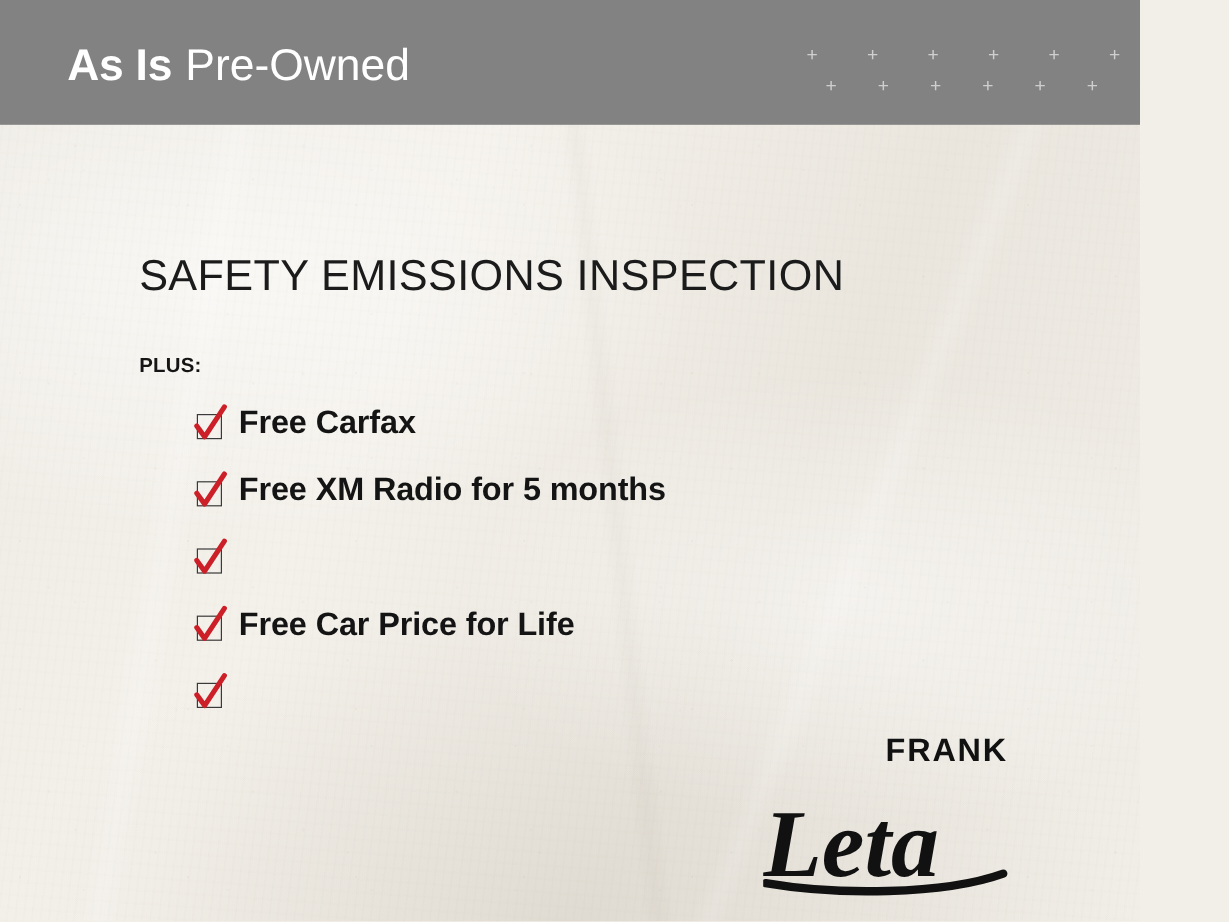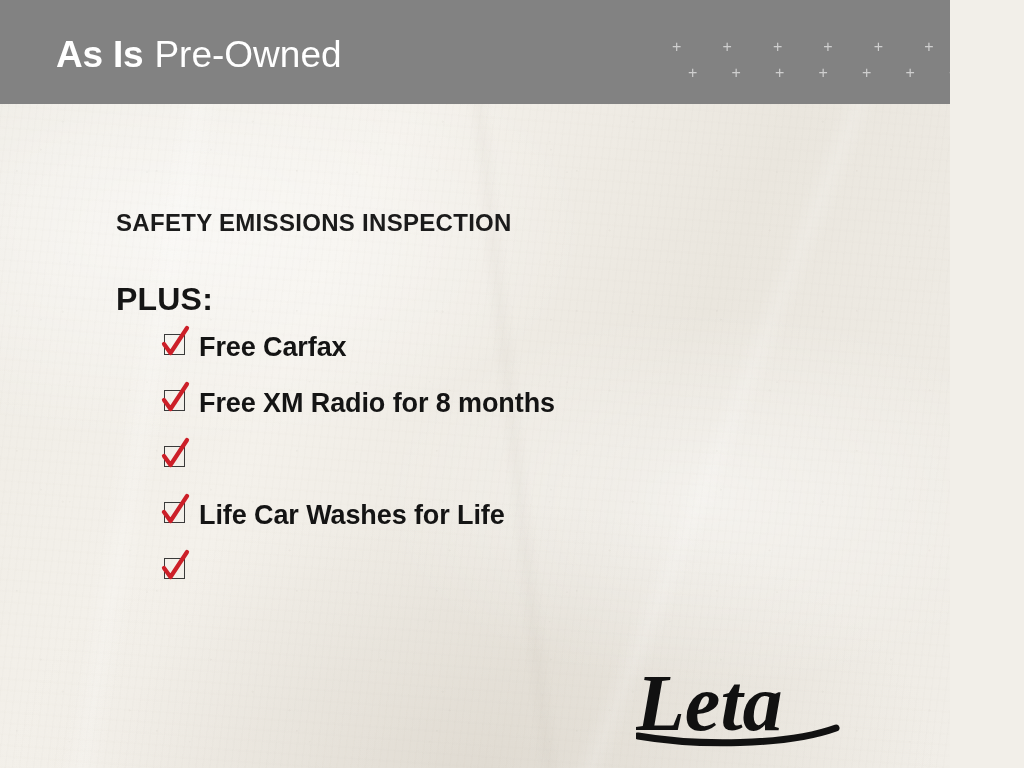--- a/index.html
+++ b/index.html
@@ -116,45 +116,45 @@
 
   
   .content {
     position: absolute;
     left: 116px;
     top: 210px;
     width: 780px;
   }
   .heading-safety {
     font-family: "Liberation Sans", sans-serif;
-    font-size: 24px;
-    font-weight: bold;
+    font-size: 36px;
+    font-weight: normal;
     color: #1b1b1b;
     letter-spacing: 0.3px;
     margin: 0 0 46px 0;
     line-height: 1.1;
   }
   .heading-plus {
     font-family: "Liberation Sans", sans-serif;
-    font-size: 32px;
+    font-size: 17px;
     font-weight: bold;
     color: #151515;
     letter-spacing: 0.2px;
     margin: 14px 0 16px 0;
     line-height: 1.1;
   }
 
   .checklist {
     list-style: none;
     margin: 0;
     padding: 0 0 0 20px;
   }
   .check-item {
     display: flex;
-    align-items: flex-start;
+    align-items: flex-end;
     margin-bottom: 20px;
     height: 36px;
     padding-left: 28px;
   }
   .checkbox {
     position: relative;
     width: 21px;
     height: 21px;
     border: 1.6px solid #3a3a3a;
     box-sizing: border-box;
@@ -256,48 +256,49 @@
           </svg>
         </span>
         <span class="check-label">Free Carfax</span>
       </li>
       <li class="check-item">
         <span class="checkbox">
           <svg width="30" height="34" viewBox="0 0 30 34">
             <path d="M3 18 L9.5 27 L26 2" fill="none" stroke="#cc1f28" stroke-width="4.2" stroke-linecap="round" stroke-linejoin="round"></path>
           </svg>
         </span>
-        <span class="check-label">Free XM Radio for 8 months</span>
-      </li>
-      <li class="check-item">
-        <span class="checkbox">
-          <svg width="30" height="34" viewBox="0 0 30 34">
-            <path d="M3 18 L9.5 27 L26 2" fill="none" stroke="#cc1f28" stroke-width="4.2" stroke-linecap="round" stroke-linejoin="round"></path>
-          </svg>
-        </span>
-      </li>
-      <li class="check-item">
-        <span class="checkbox">
-          <svg width="30" height="34" viewBox="0 0 30 34">
-            <path d="M3 18 L9.5 27 L26 2" fill="none" stroke="#cc1f28" stroke-width="4.2" stroke-linecap="round" stroke-linejoin="round"></path>
-          </svg>
-        </span>
-        <span class="check-label">Life Car Washes for Life</span>
+        <span class="check-label">Free XM Radio for 5 months</span>
+      </li>
+      <li class="check-item">
+        <span class="checkbox">
+          <svg width="30" height="34" viewBox="0 0 30 34">
+            <path d="M3 18 L9.5 27 L26 2" fill="none" stroke="#cc1f28" stroke-width="4.2" stroke-linecap="round" stroke-linejoin="round"></path>
+          </svg>
+        </span>
+      </li>
+      <li class="check-item">
+        <span class="checkbox">
+          <svg width="30" height="34" viewBox="0 0 30 34">
+            <path d="M3 18 L9.5 27 L26 2" fill="none" stroke="#cc1f28" stroke-width="4.2" stroke-linecap="round" stroke-linejoin="round"></path>
+          </svg>
+        </span>
+        <span class="check-label">Free Car Price for Life</span>
       </li>
       <li class="check-item">
         <span class="checkbox">
           <svg width="30" height="34" viewBox="0 0 30 34">
             <path d="M3 18 L9.5 27 L26 2" fill="none" stroke="#cc1f28" stroke-width="4.2" stroke-linecap="round" stroke-linejoin="round"></path>
           </svg>
         </span>
       </li>
     </ul>
   </div>
 
   <div class="logo">
+    <div class="logo-frank">FRANK</div>
     <div class="logo-leta">
       <svg width="210" height="90" viewBox="0 0 210 90">
         <text x="0" y="68" font-family="Liberation Serif, serif" font-size="80" font-style="italic" font-weight="bold" fill="#111111">Leta</text>
         <path d="M2 74 C60 84, 150 84, 200 66" fill="none" stroke="#111111" stroke-width="7" stroke-linecap="round"></path>
       </svg>
     </div>
   </div>
 
 </div>
 

